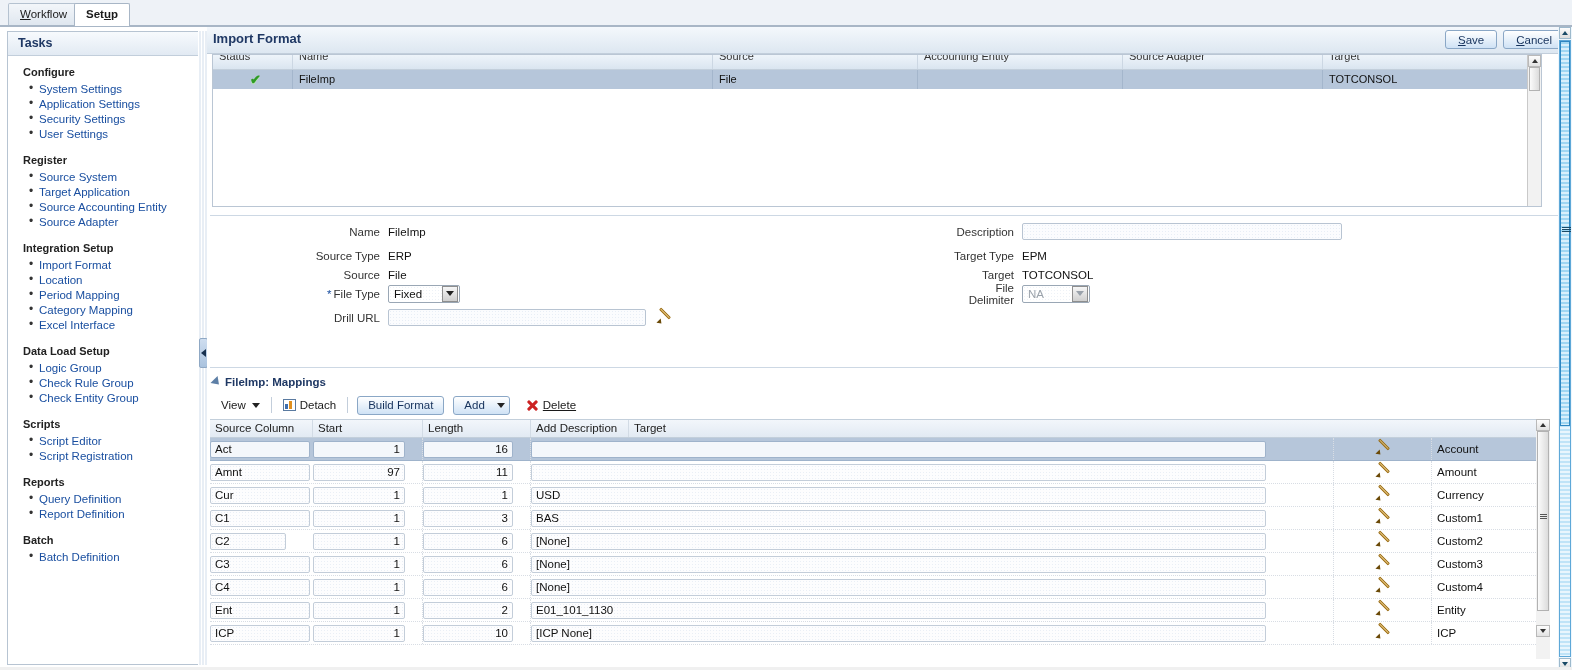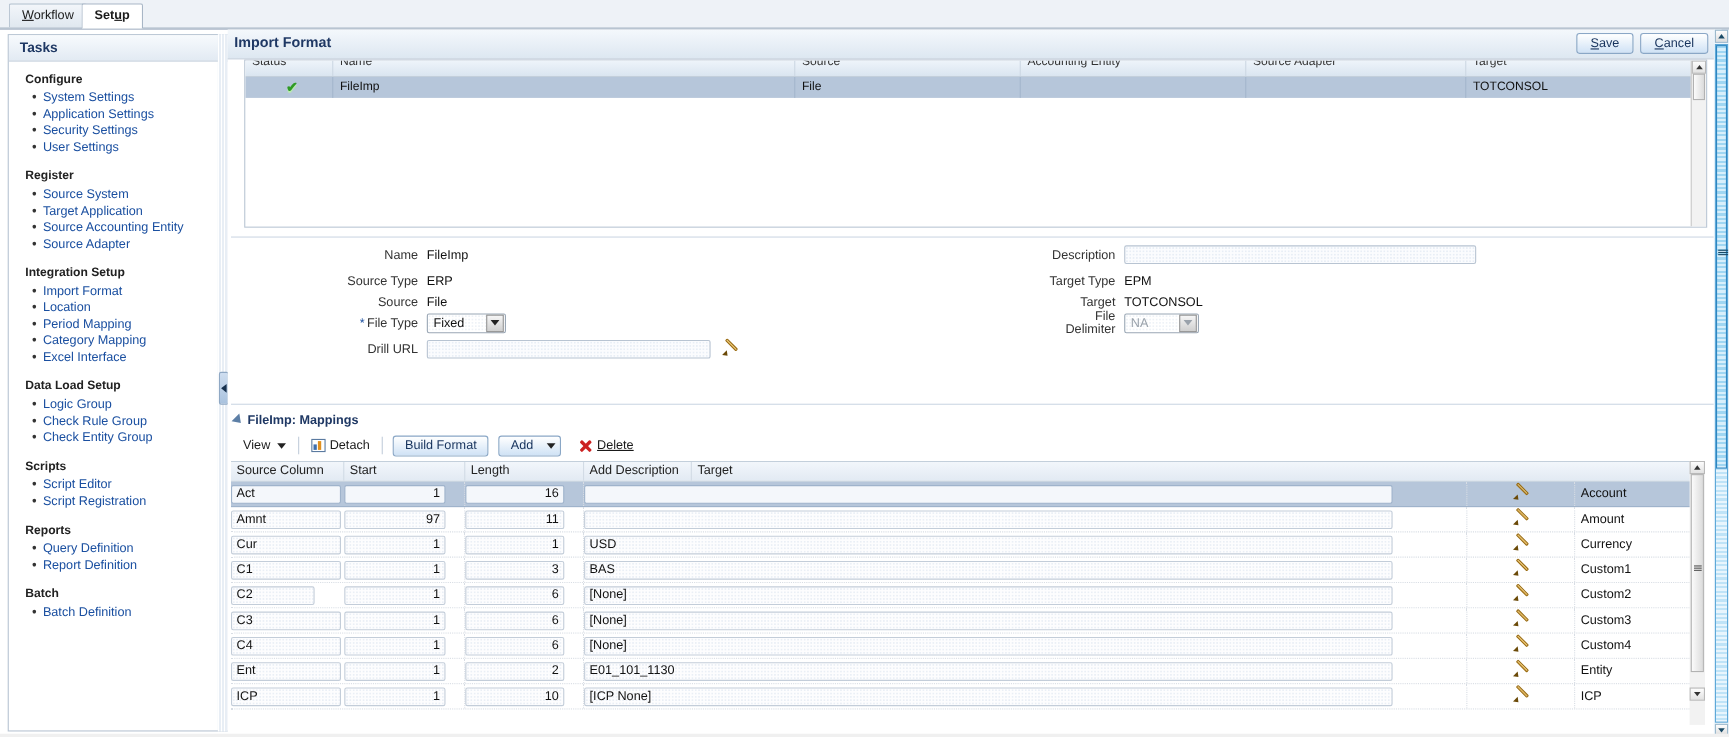--- a/index.html
+++ b/index.html
@@ -44,28 +44,28 @@
     display:flex;align-items:center;justify-content:center;}
   .split-grip i{display:block;width:0;height:0;border-top:4px solid transparent;
     border-bottom:4px solid transparent;border-right:5px solid #17314f;}
 
   
   .content{position:absolute;left:207px;top:27px;width:1358px;height:643px;background:#fff;}
 
   .page-head{position:relative;height:26px;background:linear-gradient(#f4f8fc,#dde7f1);
     border-bottom:1px solid #c2cedb;}
   .page-title{position:absolute;left:6px;top:4px;font-weight:bold;font-size:13px;color:#1f3864;}
-  .hdr-btns{position:absolute;right:12px;top:3px;display:flex;gap:6px;}
+  .hdr-btns{position:absolute;right:0;top:3px;display:flex;gap:6px;}
   .btn{height:19px;line-height:18px;padding:0 12px;font-size:11.5px;color:#16325c;
     border:1px solid #8aa7c6;border-radius:3px;background:linear-gradient(#ffffff,#cfe2f5);
     box-sizing:border-box;cursor:pointer;}
   .btn u{text-decoration:underline;}
 
   
-  .master{position:absolute;left:15px;top:27px;width:1330px;height:153px;
+  .master{position:absolute;left:5px;top:27px;width:1330px;height:153px;
     border:1px solid #bac6d4;box-sizing:border-box;background:#fff;overflow:hidden;}
   .mgrid-head{display:flex;height:14px;background:linear-gradient(#eef4fa,#dae5f0);
     border-bottom:1px solid #c3cfdb;overflow:hidden;}
   .mgrid-head div{font-size:11px;color:#333;box-sizing:border-box;padding-left:6px;
     border-right:1px solid #ccd7e3;line-height:11px;margin-top:-4px;white-space:nowrap;overflow:hidden;}
   .mgrid-row{display:flex;height:19px;align-items:center;background:#b6c6da;}
   .mgrid-row div{font-size:11px;color:#111;box-sizing:border-box;padding-left:6px;
     border-right:1px solid #a4b6cc;line-height:19px;height:19px;white-space:nowrap;overflow:hidden;}
   .c-status{width:80px;}
   .c-name{width:420px;}

